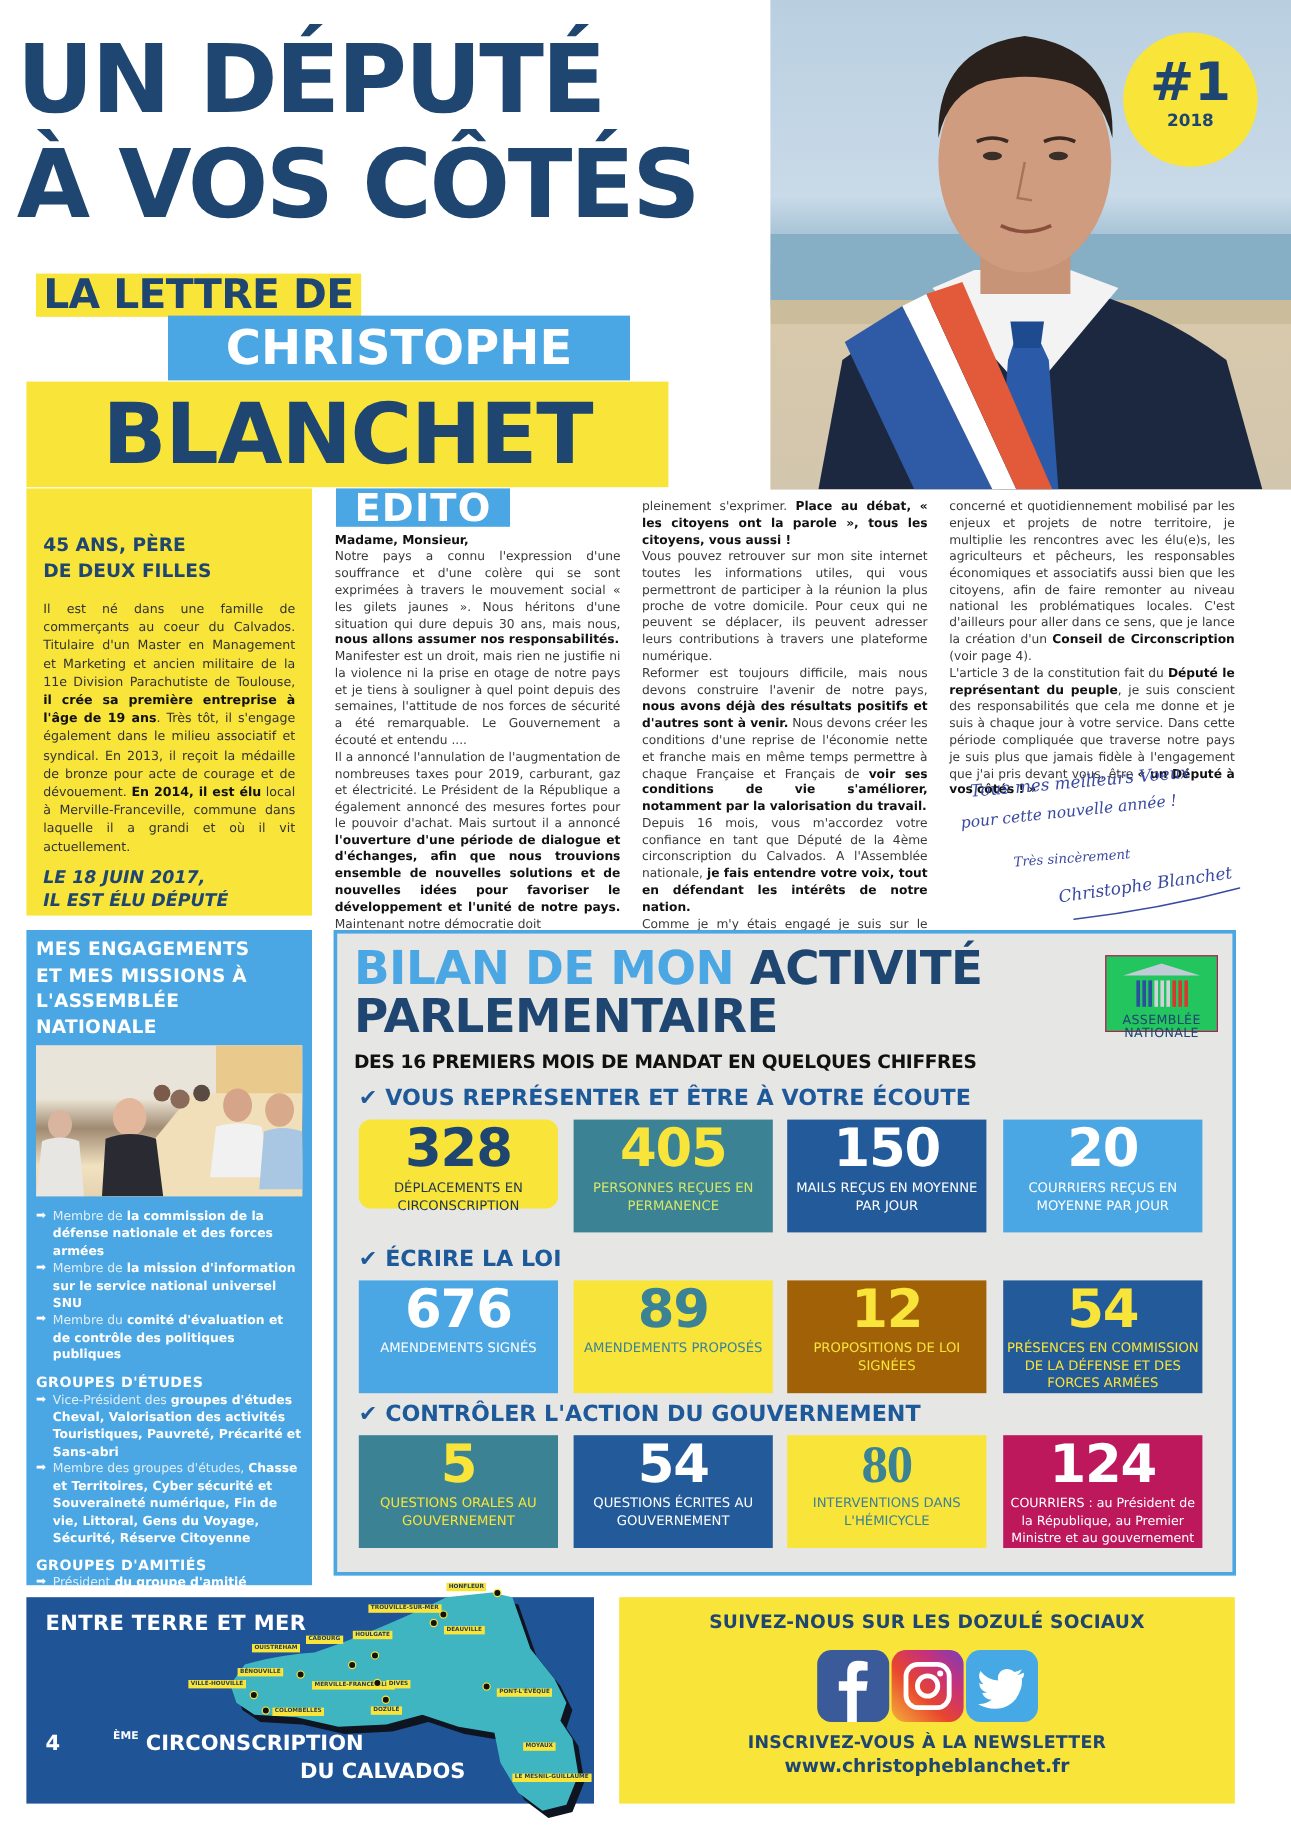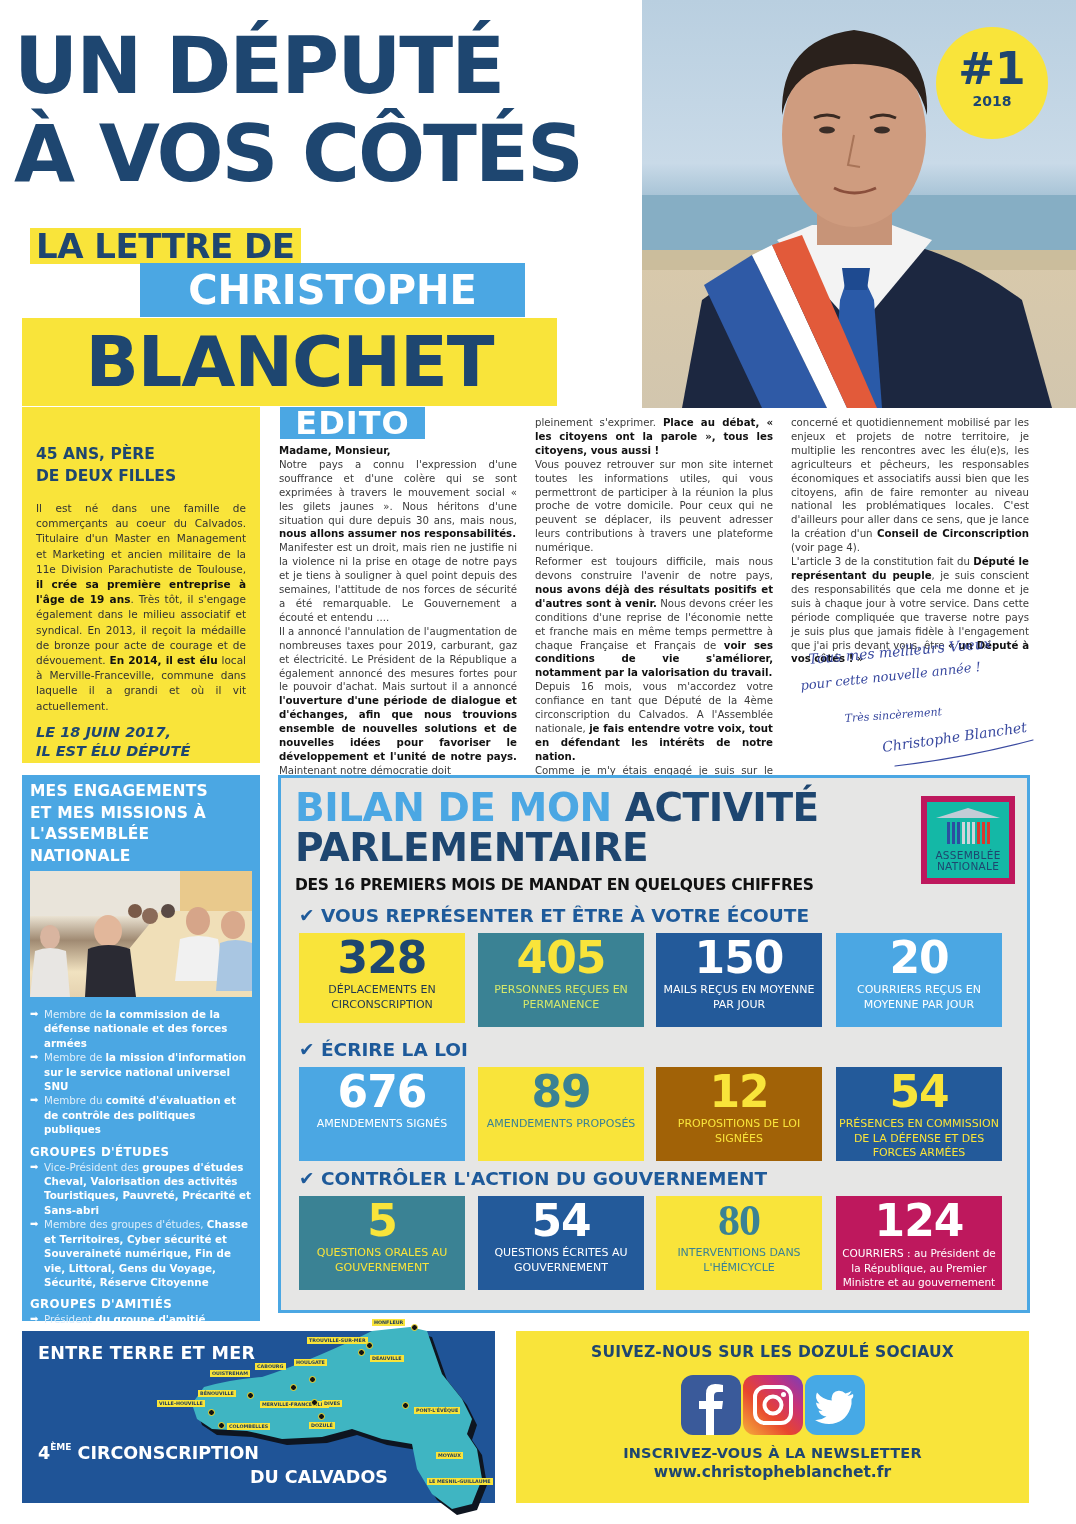--- a/index.html
+++ b/index.html
@@ -46,36 +46,36 @@
   .engage-list .light { color: #dfeefa; }
   .engage-list b { color: #fff; }
   .engage-sub { font-weight: 700; font-size: 11.8px; line-height: 16px; margin-top: 7px; letter-spacing: 0.4px; }
 
   
   .bilan { left: 278px; top: 775px; width: 752px; height: 538px; background: #e6e6e5; border: 3px solid #4ba7e3; }
   .bilan-title { left: 14px; top: 10px; font-weight: 900; font-size: 39px; line-height: 40px; letter-spacing: -0.5px; white-space: nowrap; }
   .bilan-title .t1 { color: #4ba7e3; }
   .bilan-title .t2 { color: #1e4670; }
   .bilan-sub { left: 14px; top: 98px; font-weight: 900; font-size: 15.5px; line-height: 18px; color: #111; letter-spacing: -0.3px; white-space: nowrap; }
-  .an-logo { left: 640px; top: 18px; width: 94px; height: 88px; background: #14b8a6; border: 6px solid #be185d; text-align: center; }
+  .an-logo { left: 640px; top: 18px; width: 94px; height: 64px; background: #22c55e; border: 1px solid #be185d; text-align: center; }
   .an-logo .pillars { display: flex; justify-content: center; gap: 2px; margin-top: 20px; height: 22px; }
   .an-logo .pillars span { display: block; width: 3px; height: 22px; }
   .an-logo .roof { width: 64px; height: 10px; margin: 6px auto 0; border-bottom: 10px solid #c2ccd6; border-left: 32px solid transparent; border-right: 32px solid transparent; height: 0; }
   .an-logo .txt { color: #1e4670; font-size: 10.5px; line-height: 11px; margin-top: 6px; letter-spacing: 0.3px; }
 
   .sec-head { font-weight: 700; font-size: 18.5px; line-height: 22px; color: #1e5a9a; white-space: nowrap; }
   .stat { position: absolute; width: 166px; text-align: center; }
   .stat .num { font-weight: 900; font-size: 44px; line-height: 50px; letter-spacing: -1px; }
   .stat .lbl { font-size: 11px; line-height: 14.5px; }
 
   
   .mapbox { left: 22px; top: 1331px; width: 473px; height: 172px; background: #1f5497; }
   .map-t1 { left: 16px; top: 12px; color: #ffffff; font-weight: 700; font-size: 17.5px; letter-spacing: 0.3px; white-space: nowrap; }
   .map-t2 { left: 16px; top: 112px; color: #ffffff; font-weight: 700; font-size: 17.5px; white-space: nowrap; }
-  .map-t2 sup { font-size: 9px; vertical-align: top; position: relative; top: -1px; }
+  .map-t2 sup { font-size: 9px; vertical-align: top; position: relative; top: -1px; margin-left: 44px; }
   .map-t3 { left: 228px; top: 136px; color: #ffffff; font-weight: 700; font-size: 17.5px; white-space: nowrap; }
   .city { position: absolute; background: #f9e43a; color: #1e3a5a; font-size: 4.8px; font-weight: 700; line-height: 7px; padding: 0 2px; white-space: nowrap; }
   .dot { position: absolute; width: 7px; height: 7px; border-radius: 50%; background: #111; border: 1px solid #f9e43a; }
 
   
   .social { left: 516px; top: 1331px; width: 513px; height: 172px; background: #f9e43a; text-align: center; color: #1e4670; }
   .social-title { font-weight: 700; font-size: 15.5px; margin-top: 12px; letter-spacing: 0.2px; }
   .social-icons { display: flex; justify-content: center; gap: 2px; margin-top: 14px; height: 60px; }
   .sicon { width: 60px; height: 60px; border-radius: 12px; position: relative; overflow: hidden; }
   .social-news { font-weight: 700; font-size: 14.5px; margin-top: 10px; letter-spacing: 0.2px; }
@@ -233,21 +233,21 @@
         <span style="background:#d8392e"></span>
         <span style="background:#d8392e"></span>
     </div>
     <div class="txt">
       <div>ASSEMBLÉE</div>
       <div>NATIONALE</div>
     </div>
   </div>
 
   <div class="abs sec-head" style="left:18px; top:127px;">✔ VOUS REPRÉSENTER ET ÊTRE À VOTRE ÉCOUTE</div>
-  <div class="stat" style="left:18px; top:155px; height:90px; background:#f9e43a;">
+  <div class="stat" style="left:18px; top:155px; height:74px; background:#f9e43a;border-radius:10px;">
     <div class="num" style="color:#1e4670;">328</div>
     <div class="lbl" style="color:#1e3550;">DÉPLACEMENTS EN CIRCONSCRIPTION</div>
   </div>
   <div class="stat" style="left:197px; top:155px; height:94px; background:#3a8294;">
     <div class="num" style="color:#f9e43a;">405</div>
     <div class="lbl" style="color:#d5e86a;">PERSONNES REÇUES EN PERMANENCE</div>
   </div>
   <div class="stat" style="left:375px; top:155px; height:94px; background:#235a9a;">
     <div class="num" style="color:#ffffff;">150</div>
     <div class="lbl" style="color:#ffffff;">MAILS REÇUS EN MOYENNE PAR JOUR</div>

